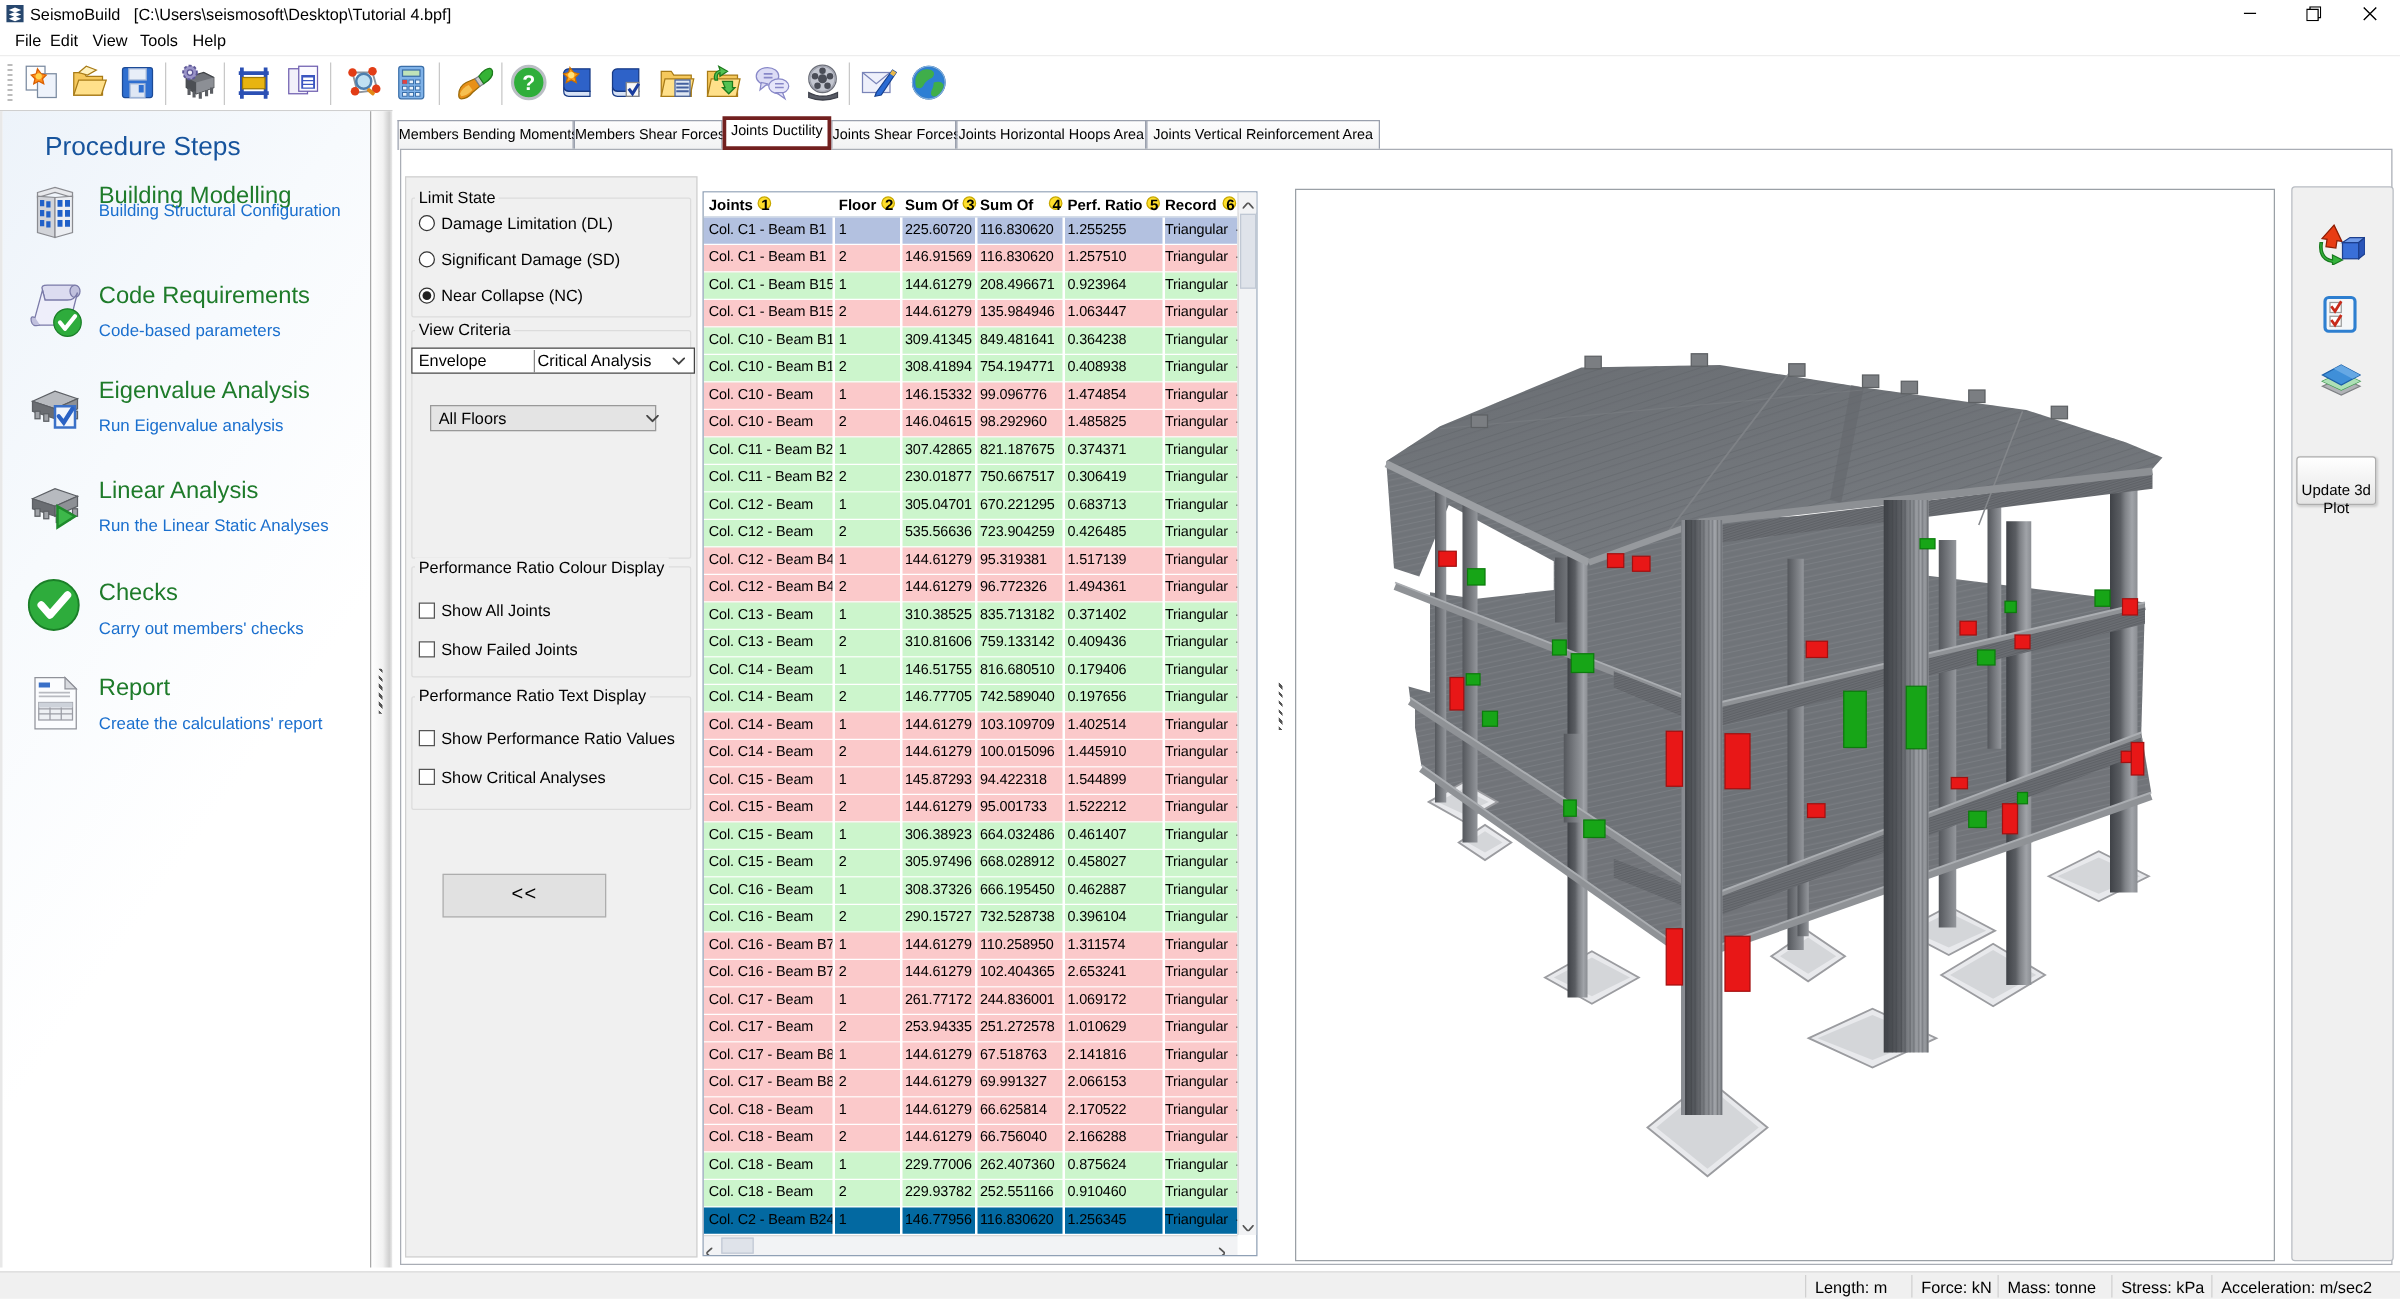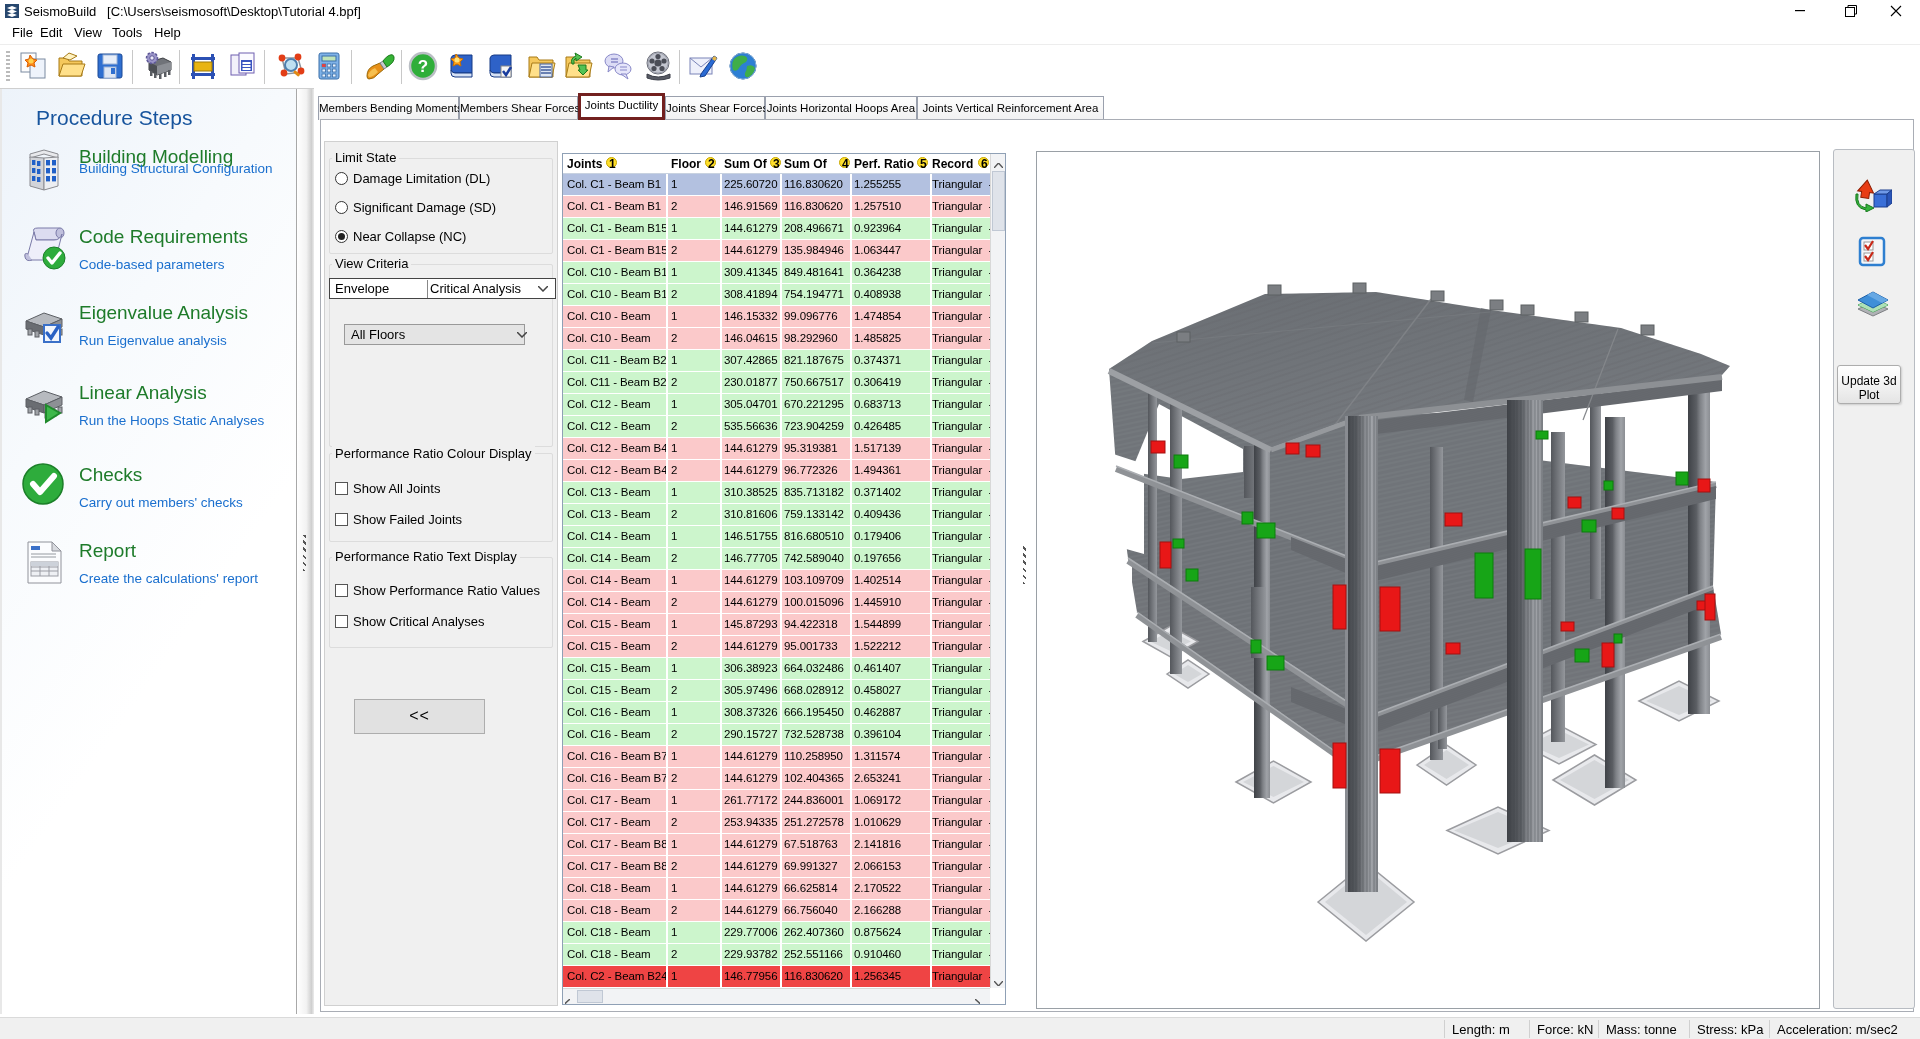--- a/index.html
+++ b/index.html
@@ -38,21 +38,21 @@
 .thead { position:absolute; left:0; top:0; width:427px; height:20px; background:#fff; border-bottom:1px solid #c8d2e0; }
 .thead span { position:absolute; top:3px; font-size:12px; font-weight:bold; color:#000; white-space:nowrap; }
 .hb { position:absolute; top:5px; width:11px; height:11px; background:#ffdf2b; border-radius:50%; border:1px solid #c8a800; }
 .hbn { position:absolute; top:5px; font-size:9px; font-weight:bold; color:#333; z-index:2; }
 .colsep { position:absolute; top:20px; width:2px; height:814px; background:#fff; z-index:3; }
 #vscroll { position:absolute; left:427px; top:0; width:16px; height:834px; background:#f2f3f5; border-left:1px solid #d8d8d8; }
 #hscroll { position:absolute; left:0; top:834px; width:427px; height:16px; background:#f2f3f5; border-top:1px solid #d8d8d8; }
 #view3d { position:absolute; left:715px; top:31px; width:784px; height:858px; border:1px solid #9aa0a6; background:#fff; }
 #rightbar { position:absolute; left:1512px; top:29px; width:82px; height:860px; background:#f0f0f0; border:1px solid #b8bcc2; border-radius:3px; }
 #updbtn { position:absolute; left:3px; top:215px; width:64px; height:39px; background:linear-gradient(#ffffff,#f0f0f0 60%,#e4e4e4);
-  border:1px solid #adadad; border-radius:3px; font-size:12px; text-align:center; padding-top:8px; box-shadow:1px 1px 2px rgba(0,0,0,0.15); }
+  border:1px solid #adadad; border-radius:3px; font-size:12px; text-align:center; padding-top:19px; box-shadow:1px 1px 2px rgba(0,0,0,0.15); }
 #statusbar { position:absolute; left:0; top:1017px; width:1920px; height:22px; background:#f0f0f0; border-top:1px solid #dadada; }
 #statusbar span { position:absolute; top:4px; font-size:13px; color:#000; }
 #statusbar i { position:absolute; top:2px; width:1px; height:18px; background:#d0d0d0; }
 </style>
 </head>
 <body>
 <div id="titlebar">
   <svg class="abs" style="left:5px;top:4px" width="14" height="14">
       <rect width="14" height="14" fill="#27476e"></rect>
       <path d="M2 4 L7 2 L12 4 L7 6 Z M2 7.5 L7 5.5 L12 7.5 L7 9.5 Z M2 11 L7 9 L12 11 L7 13 Z" fill="#fff"></path>
@@ -291,21 +291,21 @@
 <path d="M5 27 H32 M5 31 H32 M14 22 V36 M23 22 V36" stroke="#9a9ca4" stroke-width="1"></path>
 <rect x="5" y="22" width="27" height="4" fill="#cdd2da"></rect>
     </svg>
   <div class="step-title" style="top:57px">Building Modelling</div>
   <div class="step-sub" style="top:72px">Building Structural Configuration</div>
   <div class="step-title" style="top:137px">Code Requirements</div>
   <div class="step-sub" style="top:168px">Code-based parameters</div>
   <div class="step-title" style="top:213px">Eigenvalue Analysis</div>
   <div class="step-sub" style="top:244px">Run Eigenvalue analysis</div>
   <div class="step-title" style="top:293px">Linear Analysis</div>
-  <div class="step-sub" style="top:324px">Run the Hoops Static Analyses</div>
+  <div class="step-sub" style="top:324px">Run the Linear Static Analyses</div>
   <div class="step-title" style="top:375px">Checks</div>
   <div class="step-sub" style="top:406px">Carry out members' checks</div>
   <div class="step-title" style="top:451px">Report</div>
   <div class="step-sub" style="top:482px">Create the calculations' report</div>
 </div>
 <div id="split1">
     <div class="abs" style="left:6px;top:446px;width:3px;height:36px;background:repeating-linear-gradient(45deg,#555 0 2px,transparent 2px 5px)"></div>
   </div>
 <div id="main">
   <div class="tab" style="left:4px;  width:141px;">Members Bending Moments</div>
@@ -656,21 +656,21 @@
           <span style="left:369px">Triangular&nbsp; -</span>
         </div>
 <div class="trow" style="top:790px;background:#ccf5cc">
           <span style="left:4px">Col. C18 - Beam</span>
           <span style="left:108px">2</span>
           <span style="left:161px">229.93782</span>
           <span style="left:221px">252.551166</span>
           <span style="left:291px">0.910460</span>
           <span style="left:369px">Triangular&nbsp; -</span>
         </div>
-<div class="trow" style="top:812px;background:#ef4444">
+<div class="trow" style="top:812px;background:#0369a1">
           <span style="left:4px">Col. C2 - Beam B24</span>
           <span style="left:108px">1</span>
           <span style="left:161px">146.77956</span>
           <span style="left:221px">116.830620</span>
           <span style="left:291px">1.256345</span>
           <span style="left:369px">Triangular&nbsp; -</span>
         </div>
       <div class="colsep" style="left:103px"></div>
       <div class="colsep" style="left:157px"></div>
       <div class="colsep" style="left:217px"></div>

